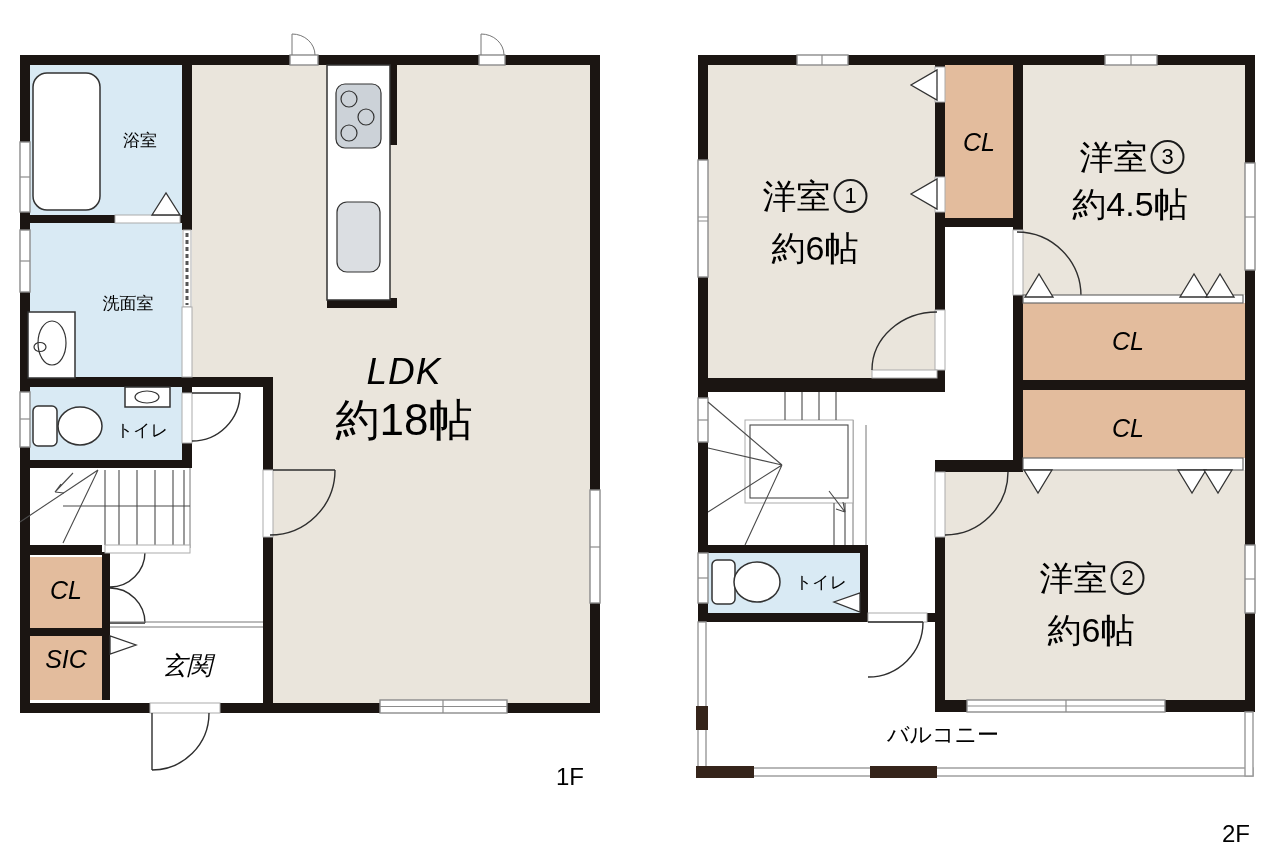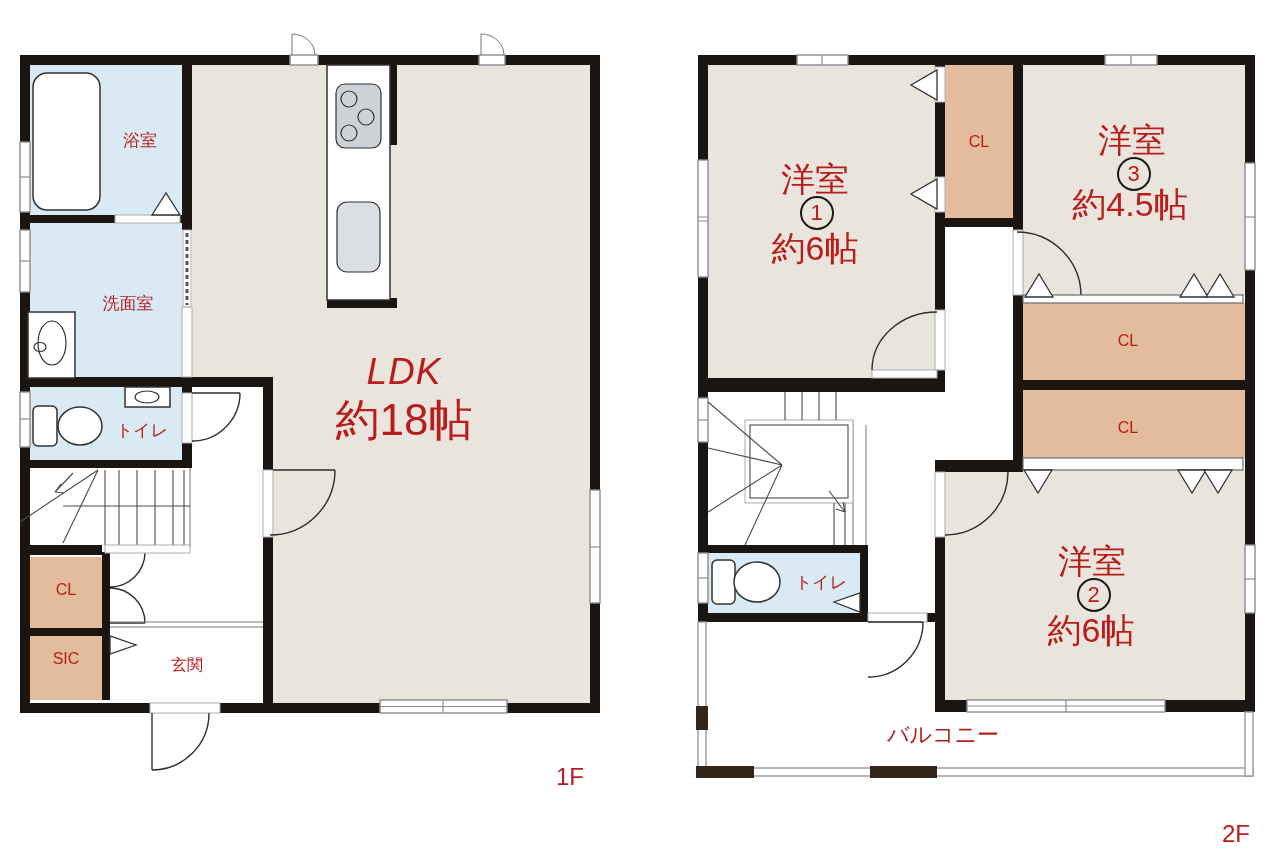--- a/index.html
+++ b/index.html
@@ -18,24 +18,24 @@
   .door{stroke:#2e2e2e;stroke-width:1.4;fill:none;}
   .tri{fill:#fff;stroke:#333;stroke-width:1.3;}
   .fix{fill:#fff;stroke:#333;stroke-width:1.5;}
   .fixthin{fill:none;stroke:#333;stroke-width:1.2;}
   .gray1{fill:#ccd2d8;stroke:#333;stroke-width:1.2;}
   .gray2{fill:#dbdee2;stroke:#333;stroke-width:1.2;}
   .stair{stroke:#4a4a4a;stroke-width:1.1;fill:none;}
   .thin{stroke:#777;stroke-width:1;fill:none;}
   .rail{fill:#fff;stroke:#999;stroke-width:1.4;}
   .dash{stroke:#555;stroke-width:3;stroke-dasharray:4 3;fill:none;}
-  .label{position:absolute;transform:translate(-50%,-50%);color:#b91c1c;white-space:nowrap;
+  .label{position:absolute;transform:translate(-50%,-50%);color:#000000;white-space:nowrap;
          display:flex;align-items:center;line-height:1;}
-  .fs17{font-size:17px;} .fs19{font-size:16px;} .fs21{font-size:22px;}
-  .fs24{font-size:24px;margin-top:36px;} .fs34{font-size:34px;flex-direction:column;} .fs36{font-size:44px;} .fs37{font-size:37px;letter-spacing:1px;font-style:italic;}
+  .fs17{font-size:17px;} .fs19{font-size:25px;font-style:italic;} .fs21{font-size:22px;}
+  .fs24{font-size:24px;margin-top:36px;} .fs34{font-size:34px;} .fs36{font-size:44px;} .fs37{font-size:37px;letter-spacing:1px;font-style:italic;}
   .cnum{display:inline-flex;align-items:center;justify-content:center;width:30px;height:30px;
         border:2.4px solid #1b1b1b;border-radius:50%;font-size:22px;margin-left:3px;flex:none;}
 </style>
 </head>
 <body>
 
 <div class="stage">
 
 <svg width="1280" height="850" viewBox="0 0 1280 850">
 

